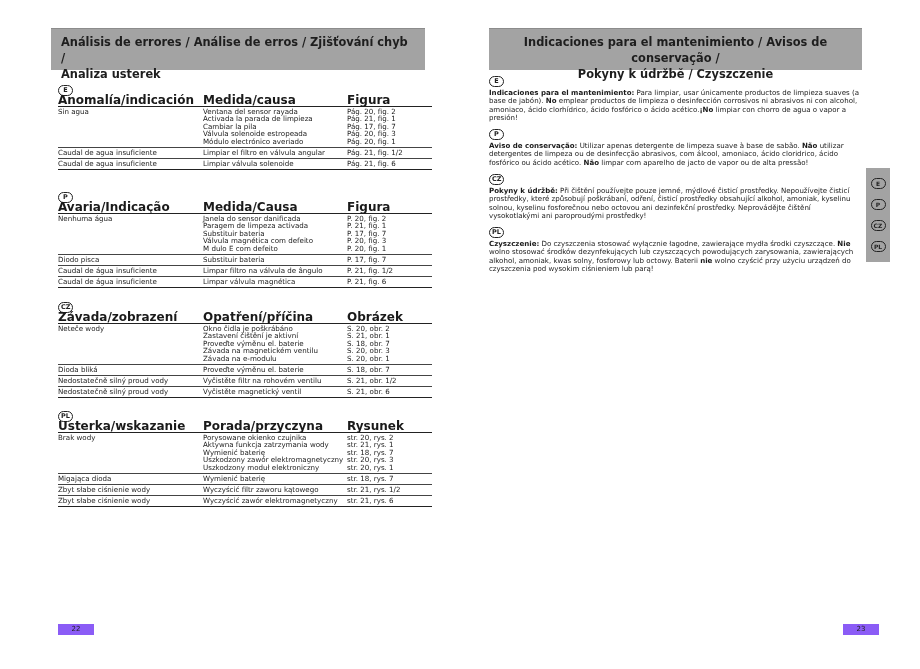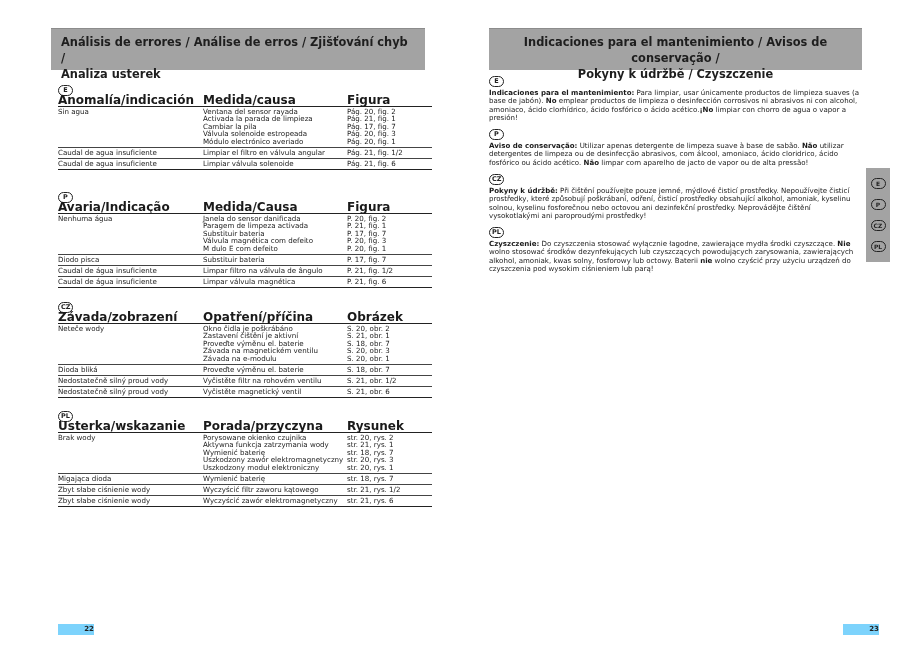--- a/index.html
+++ b/index.html
@@ -17,22 +17,22 @@
   table.err th { text-align:left; font-size:12px; font-weight:bold; padding:1px 0 1px 0; border-bottom:1.4px solid #222; }
   table.err td { vertical-align:top; padding:1px 0 1.5px 0; border-bottom:0.8px solid #444; }
   table.err tr:last-child td { border-bottom:1.2px solid #222; }
   .c1 { width:145px; } .c2 { width:144px; } .c3 { width:85px; }
   .rblock { position:absolute; left:0; width:373px; font-size:7.05px; line-height:8.4px; }
   .rblock p { margin:2px 0 0 0; }
   .rblock b { font-weight:bold; }
   .sidetab { position:absolute; left:866px; top:168px; width:24px; height:94px; background:#a3a3a3;
              display:flex; flex-direction:column; align-items:center; justify-content:space-evenly; }
   .sidetab .lang { font-size:6px; }
-  .pnum { position:absolute; top:624px; width:36px; height:11px; background:#7dd3fc; font-size:7px; font-weight:bold;
-          text-align:right; line-height:11px; color:#222; }
+  .pnum { position:absolute; top:624px; width:36px; height:11px; background:#8b5cf6; font-size:7px; font-weight:normal;
+          text-align:center; line-height:11px; color:#222; }
 </style>
 </head>
 <body>
 
 <div class="page left">
   <div class="hdr">
     <div>Análisis de errores / Análise de erros / Zjišťování chyb /</div>
     <div>Analiza usterek</div>
   </div>
 </div>

